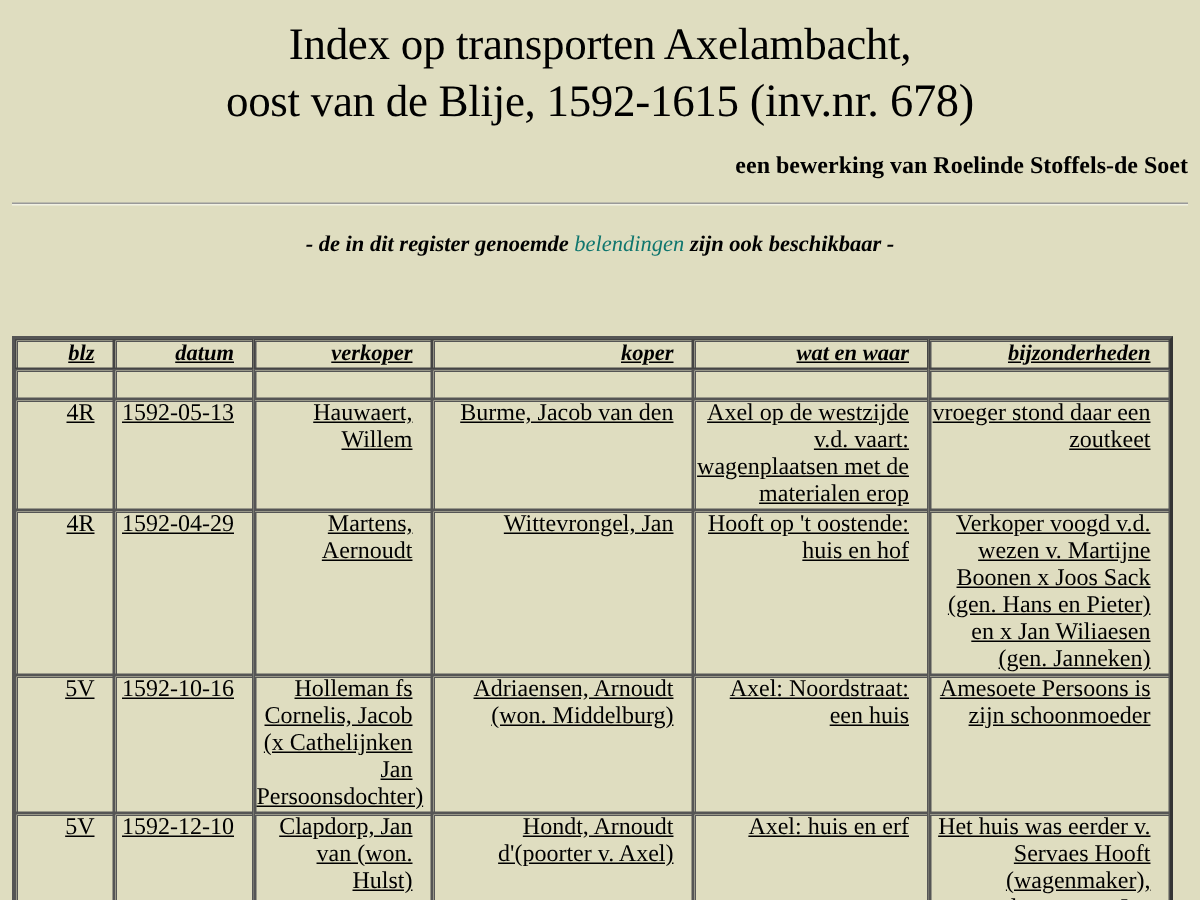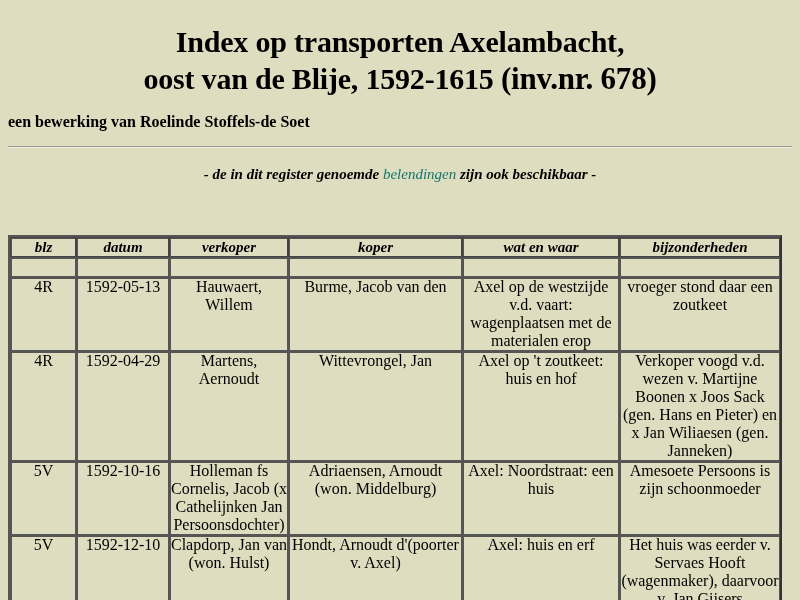--- a/index.html
+++ b/index.html
@@ -7,34 +7,34 @@
       padding: 0;
       background: #dfddc0;
       color: #000;
       font-family: "Liberation Serif", "DejaVu Serif", serif;
       width: 800px;
       height: 600px;
       overflow: hidden;
     }
     .page { padding: 8px 8px 0 8px; }
     h1 {
-      margin: 12px;
+      margin: 0;
       padding-top: 3px;
       text-align: center;
       font-family: "Liberation Serif", serif;
-      font-weight: bold;
+      font-weight: normal;
       font-size: 30px;
       line-height: 37px;
       letter-spacing: -0.2px;
     }
     h1 .inv {
       font-size: 31px;
     }
     .subtitle {
-      text-align: left;
+      text-align: right;
       font-weight: bold;
       font-size: 16px;
       margin-top: 15px;
       line-height: 20px;
     }
     hr.rule {
       border: none;
       border-top: 1px solid #999;
       border-bottom: 1px solid #f2f1e2;
       margin: 14px 0 0 0;
@@ -59,25 +59,26 @@
       border-spacing: 0;
       border: 2px solid #555;
       border-right-color: #333;
       border-bottom-color: #333;
       width: 770px;
       table-layout: fixed;
     }
     table.index th, table.index td {
       border: 1px solid #444;
       border-width: 1px;
-      padding: 0 0 0 1px;
+      padding: 0 12px 0 1px;
       vertical-align: top;
-      text-align: center;
+      text-align: right;
       font-size: 16px;
       line-height: 18px;
+      text-decoration: underline;
     }
     table.index td { border-color: #555; box-shadow: inset 1px 1px 0 #555; margin-left: 20px; }
     table.index th {
       font-style: italic;
       font-weight: bold;
       font-size: 15px;
       height: 18px;
       box-shadow: inset 1px 1px 0 #555;
     }
     table.index tr.blank td { height: 18px; }
@@ -139,21 +140,21 @@
         <td>Hauwaert, Willem</td>
         <td>Burme, Jacob van den</td>
         <td>Axel op de westzijde v.d. vaart: wagenplaatsen met de materialen erop</td>
         <td>vroeger stond daar een zoutkeet</td>
       </tr>
       <tr>
         <td>4R</td>
         <td>1592-04-29</td>
         <td>Martens, Aernoudt</td>
         <td>Wittevrongel, Jan</td>
-        <td>Axel op 't zoutkeet: huis en hof</td>
+        <td>Hooft op 't oostende: huis en hof</td>
         <td>Verkoper voogd v.d. wezen v. Martijne Boonen x Joos Sack (gen. Hans en Pieter) en x Jan Wiliaesen (gen. Janneken)</td>
       </tr>
       <tr>
         <td>5V</td>
         <td>1592-10-16</td>
         <td>Holleman fs Cornelis, Jacob (x Cathelijnken Jan Persoonsdochter)</td>
         <td>Adriaensen, Arnoudt (won. Middelburg)</td>
         <td>Axel: Noordstraat: een huis</td>
         <td>Amesoete Persoons is zijn schoonmoeder</td>
       </tr>

